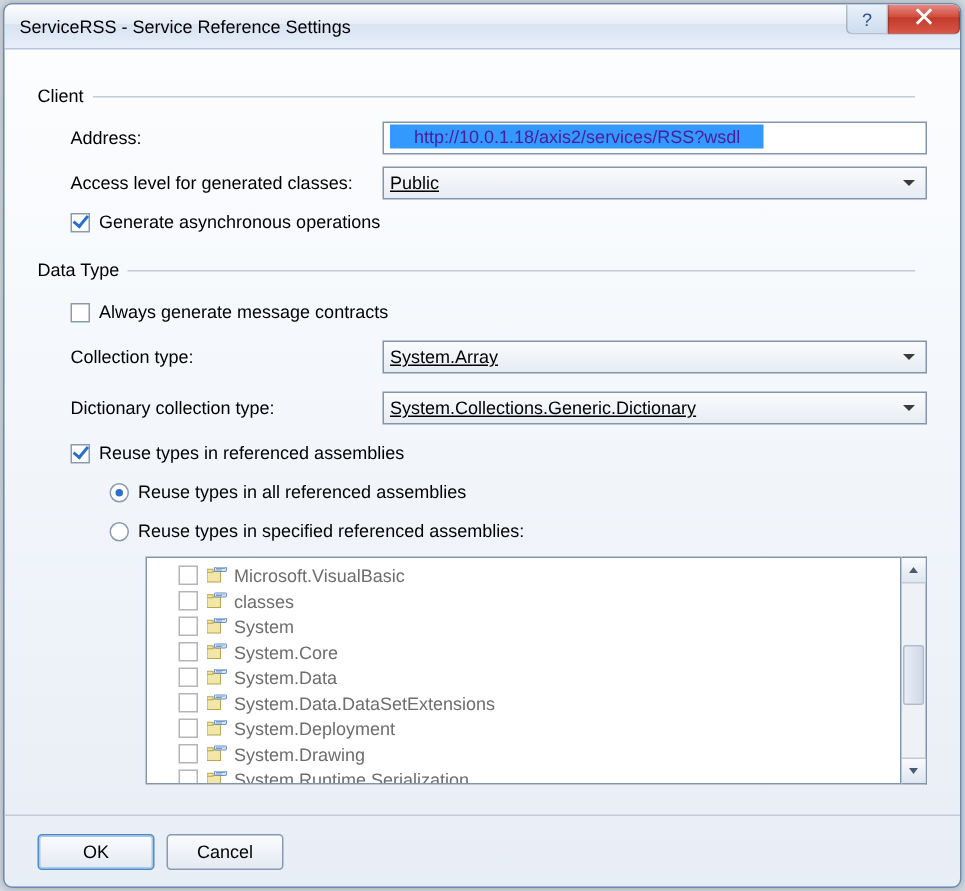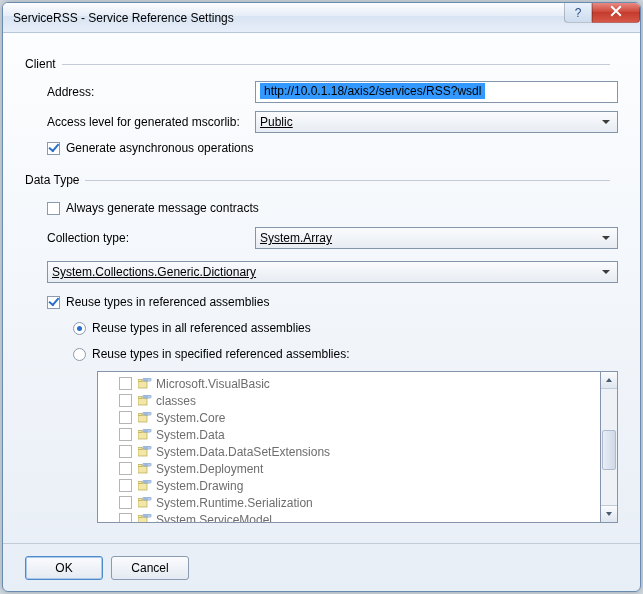--- a/index.html
+++ b/index.html
@@ -113,22 +113,22 @@
     background: #fff;
     padding: 2px 4px;
     font-family: inherit;
     font-size: 12px;
   }
   .text-input.highlight {
     background: #fff;
   }
   .text-input.highlight .seltext {
     background: #3399ff;
-    color: #000000;
-    padding: 1px 4px;
+    color: #4c1d95;
+    padding: 1px 16px;
   }
   .select {
     display: flex;
     align-items: center;
     position: relative;
     background: linear-gradient(to bottom,#fafbfd,#e7ecf3);
     padding-right: 20px;
     text-decoration: underline;
   }
   .select::after {
@@ -278,21 +278,21 @@
         </div>
 
       <div class="row">
         <div class="label">Address:</div>
         <div class="control">
           <div class="text-input highlight"><span class="seltext">http://10.0.1.18/axis2/services/RSS?wsdl</span></div>
         </div>
       </div>
 
       <div class="row">
-        <div class="label">Access level for generated mscorlib:</div>
+        <div class="label">Access level for generated classes:</div>
         <div class="control">
           <div class="select">
               <span>Public</span>
             </div>
         </div>
       </div>
 
       <div class="chk-row">
         <span class="chk checked"></span>
         <span>Generate asynchronous operations</span>
@@ -312,20 +312,21 @@
       <div class="row">
         <div class="label">Collection type:</div>
         <div class="control">
           <div class="select">
               <span>System.Array</span>
             </div>
         </div>
       </div>
 
       <div class="row">
+        <div class="label">Dictionary collection type:</div>
         <div class="control">
           <div class="select">
               <span>System.Collections.Generic.Dictionary</span>
             </div>
         </div>
       </div>
 
       <div class="chk-row">
         <span class="chk checked"></span>
         <span>Reuse types in referenced assemblies</span>
@@ -362,20 +363,33 @@
                 <span class="asm-icon">
                   <svg viewBox="0 0 14 12">
                     <rect x="0" y="3" width="9" height="7" fill="#f2e7a8" stroke="#b8a84f" stroke-width="0.7"></rect>
                     <rect x="0" y="1.5" width="4" height="2" fill="#f2e7a8" stroke="#b8a84f" stroke-width="0.7"></rect>
                     <rect x="5" y="0" width="8" height="3" rx="1" fill="#d9e8fb" stroke="#6c90c2" stroke-width="0.7"></rect>
                     <rect x="6" y="0.7" width="6" height="0.6" fill="#6c90c2"></rect>
                     <rect x="6" y="1.7" width="4" height="0.6" fill="#6c90c2"></rect>
                   </svg>
                 </span>
                 <span class="name">classes</span>
+              </div>
+              <div class="asm-item">
+                <span class="chk"></span>
+                <span class="asm-icon">
+                  <svg viewBox="0 0 14 12">
+                    <rect x="0" y="3" width="9" height="7" fill="#f2e7a8" stroke="#b8a84f" stroke-width="0.7"></rect>
+                    <rect x="0" y="1.5" width="4" height="2" fill="#f2e7a8" stroke="#b8a84f" stroke-width="0.7"></rect>
+                    <rect x="5" y="0" width="8" height="3" rx="1" fill="#d9e8fb" stroke="#6c90c2" stroke-width="0.7"></rect>
+                    <rect x="6" y="0.7" width="6" height="0.6" fill="#6c90c2"></rect>
+                    <rect x="6" y="1.7" width="4" height="0.6" fill="#6c90c2"></rect>
+                  </svg>
+                </span>
+                <span class="name">System</span>
               </div>
               <div class="asm-item">
                 <span class="chk"></span>
                 <span class="asm-icon">
                   <svg viewBox="0 0 14 12">
                     <rect x="0" y="3" width="9" height="7" fill="#f2e7a8" stroke="#b8a84f" stroke-width="0.7"></rect>
                     <rect x="0" y="1.5" width="4" height="2" fill="#f2e7a8" stroke="#b8a84f" stroke-width="0.7"></rect>
                     <rect x="5" y="0" width="8" height="3" rx="1" fill="#d9e8fb" stroke="#6c90c2" stroke-width="0.7"></rect>
                     <rect x="6" y="0.7" width="6" height="0.6" fill="#6c90c2"></rect>
                     <rect x="6" y="1.7" width="4" height="0.6" fill="#6c90c2"></rect>

